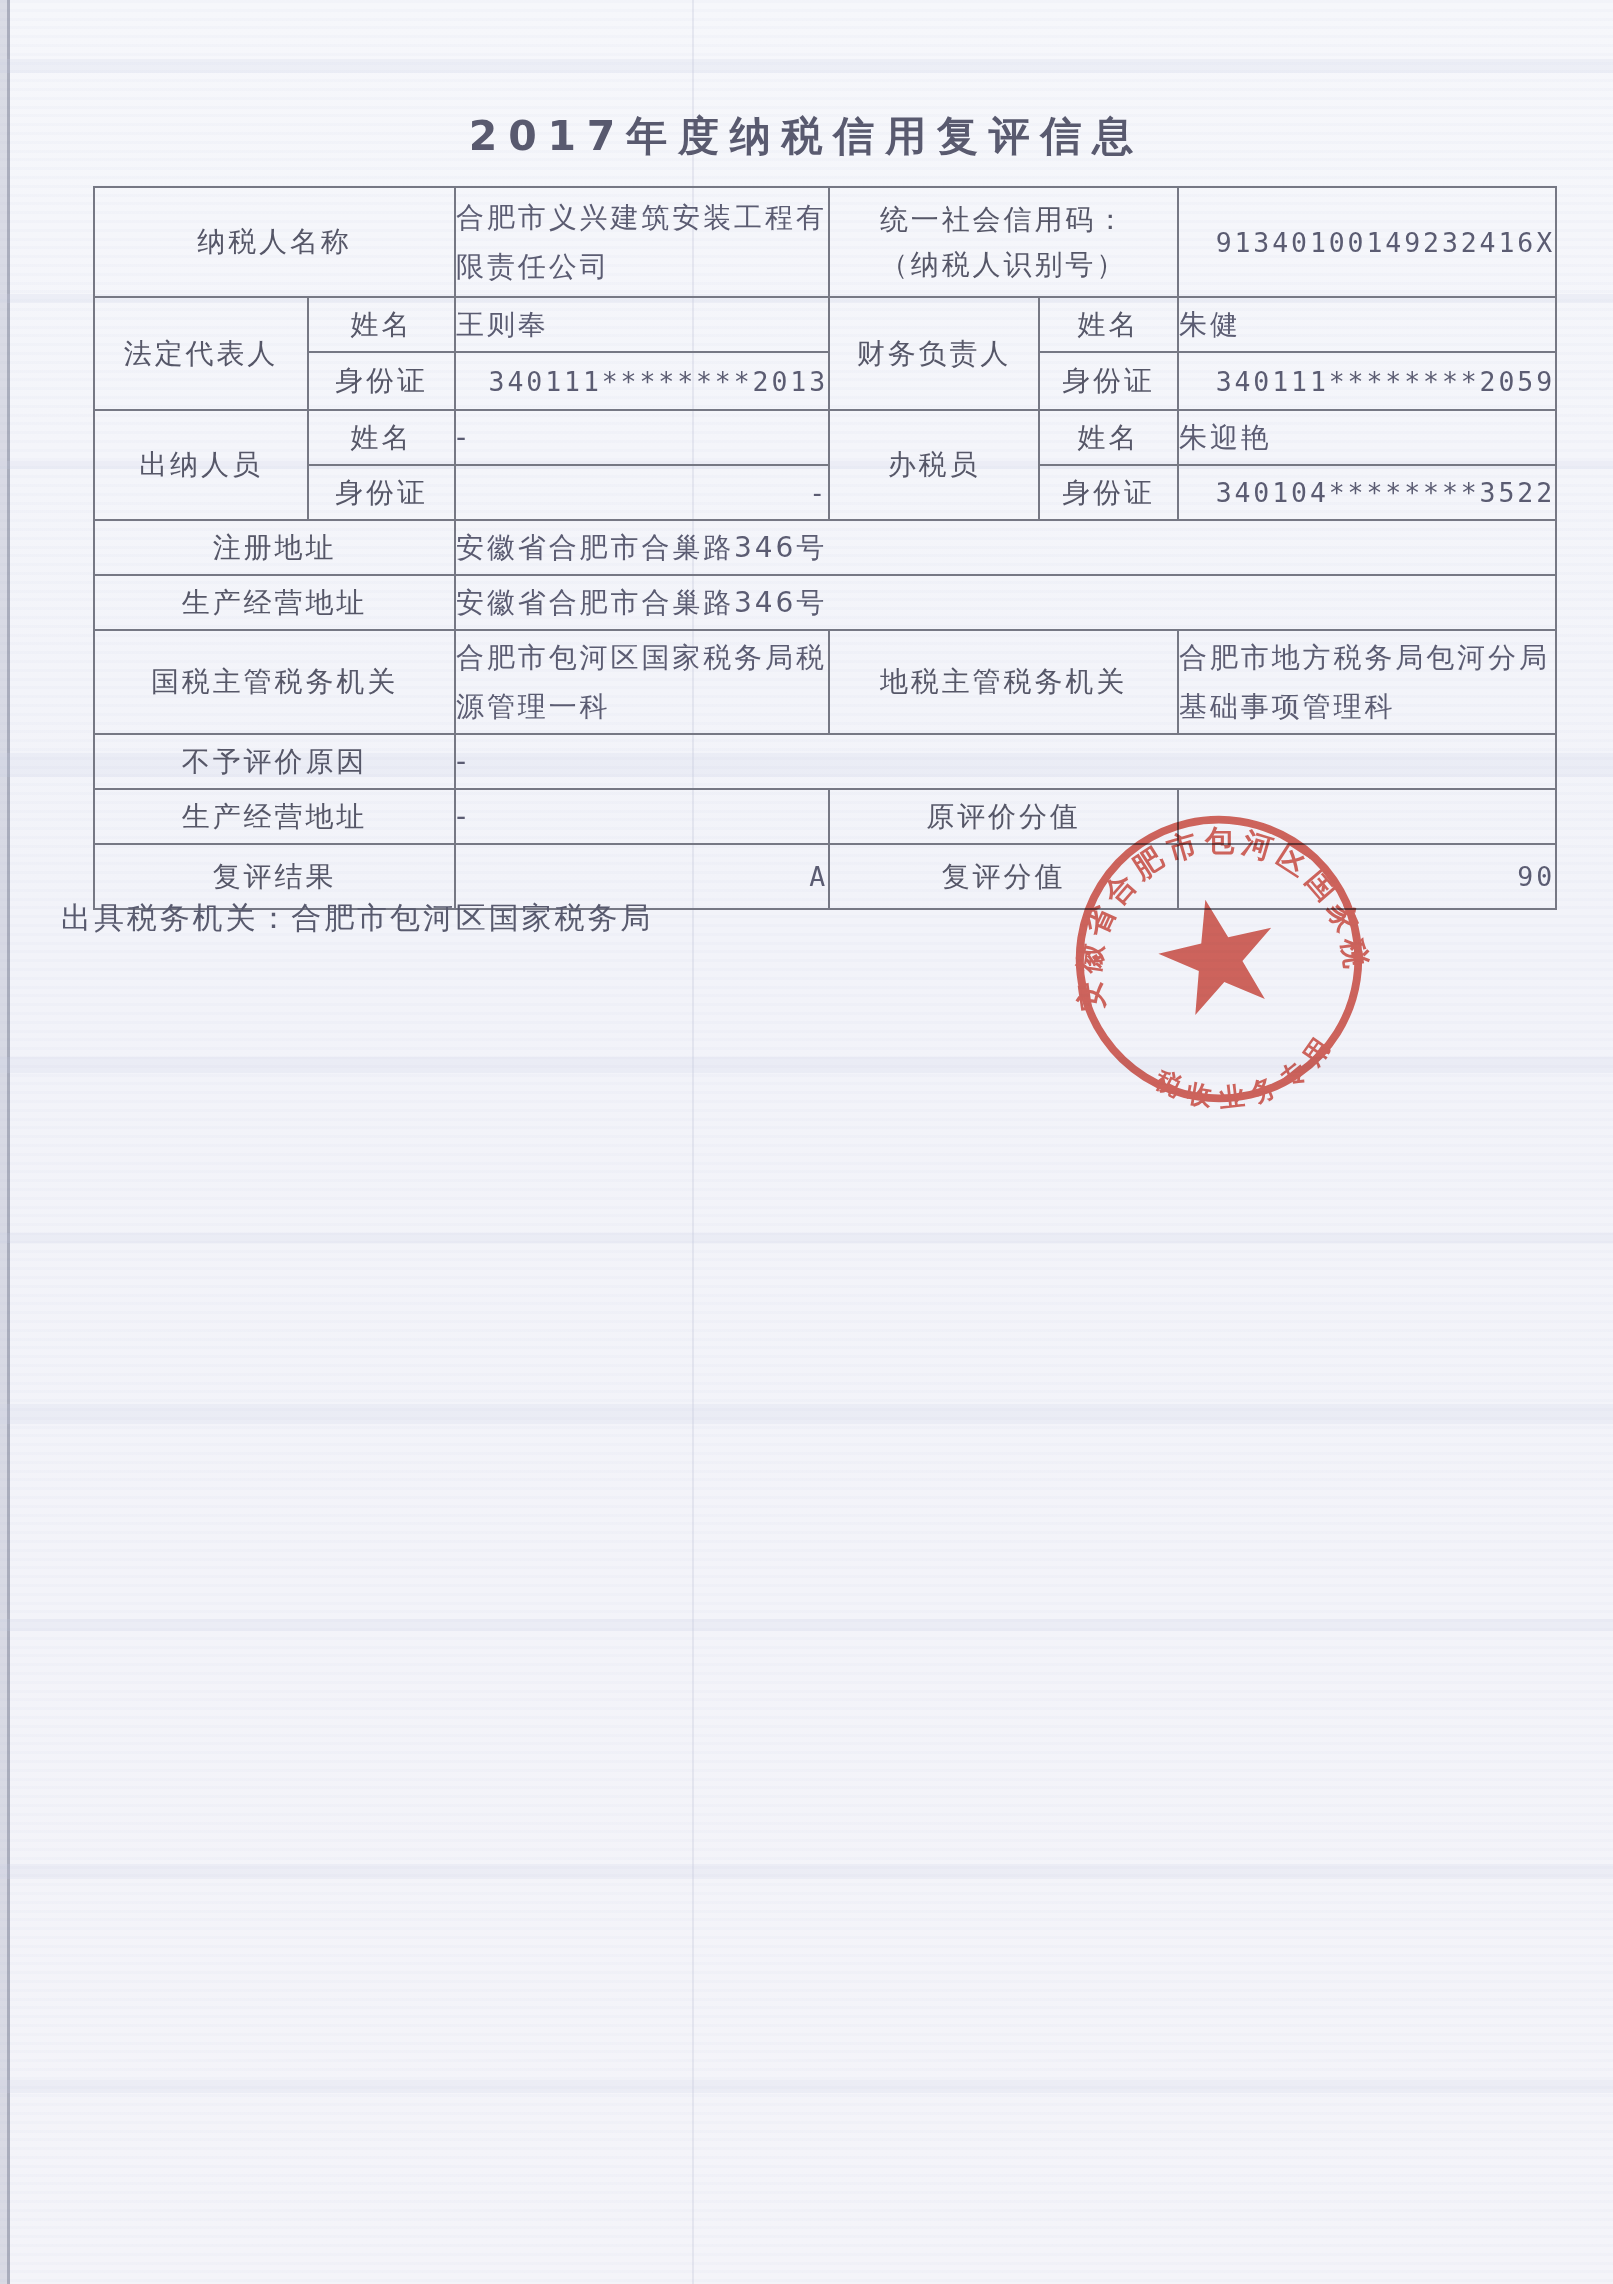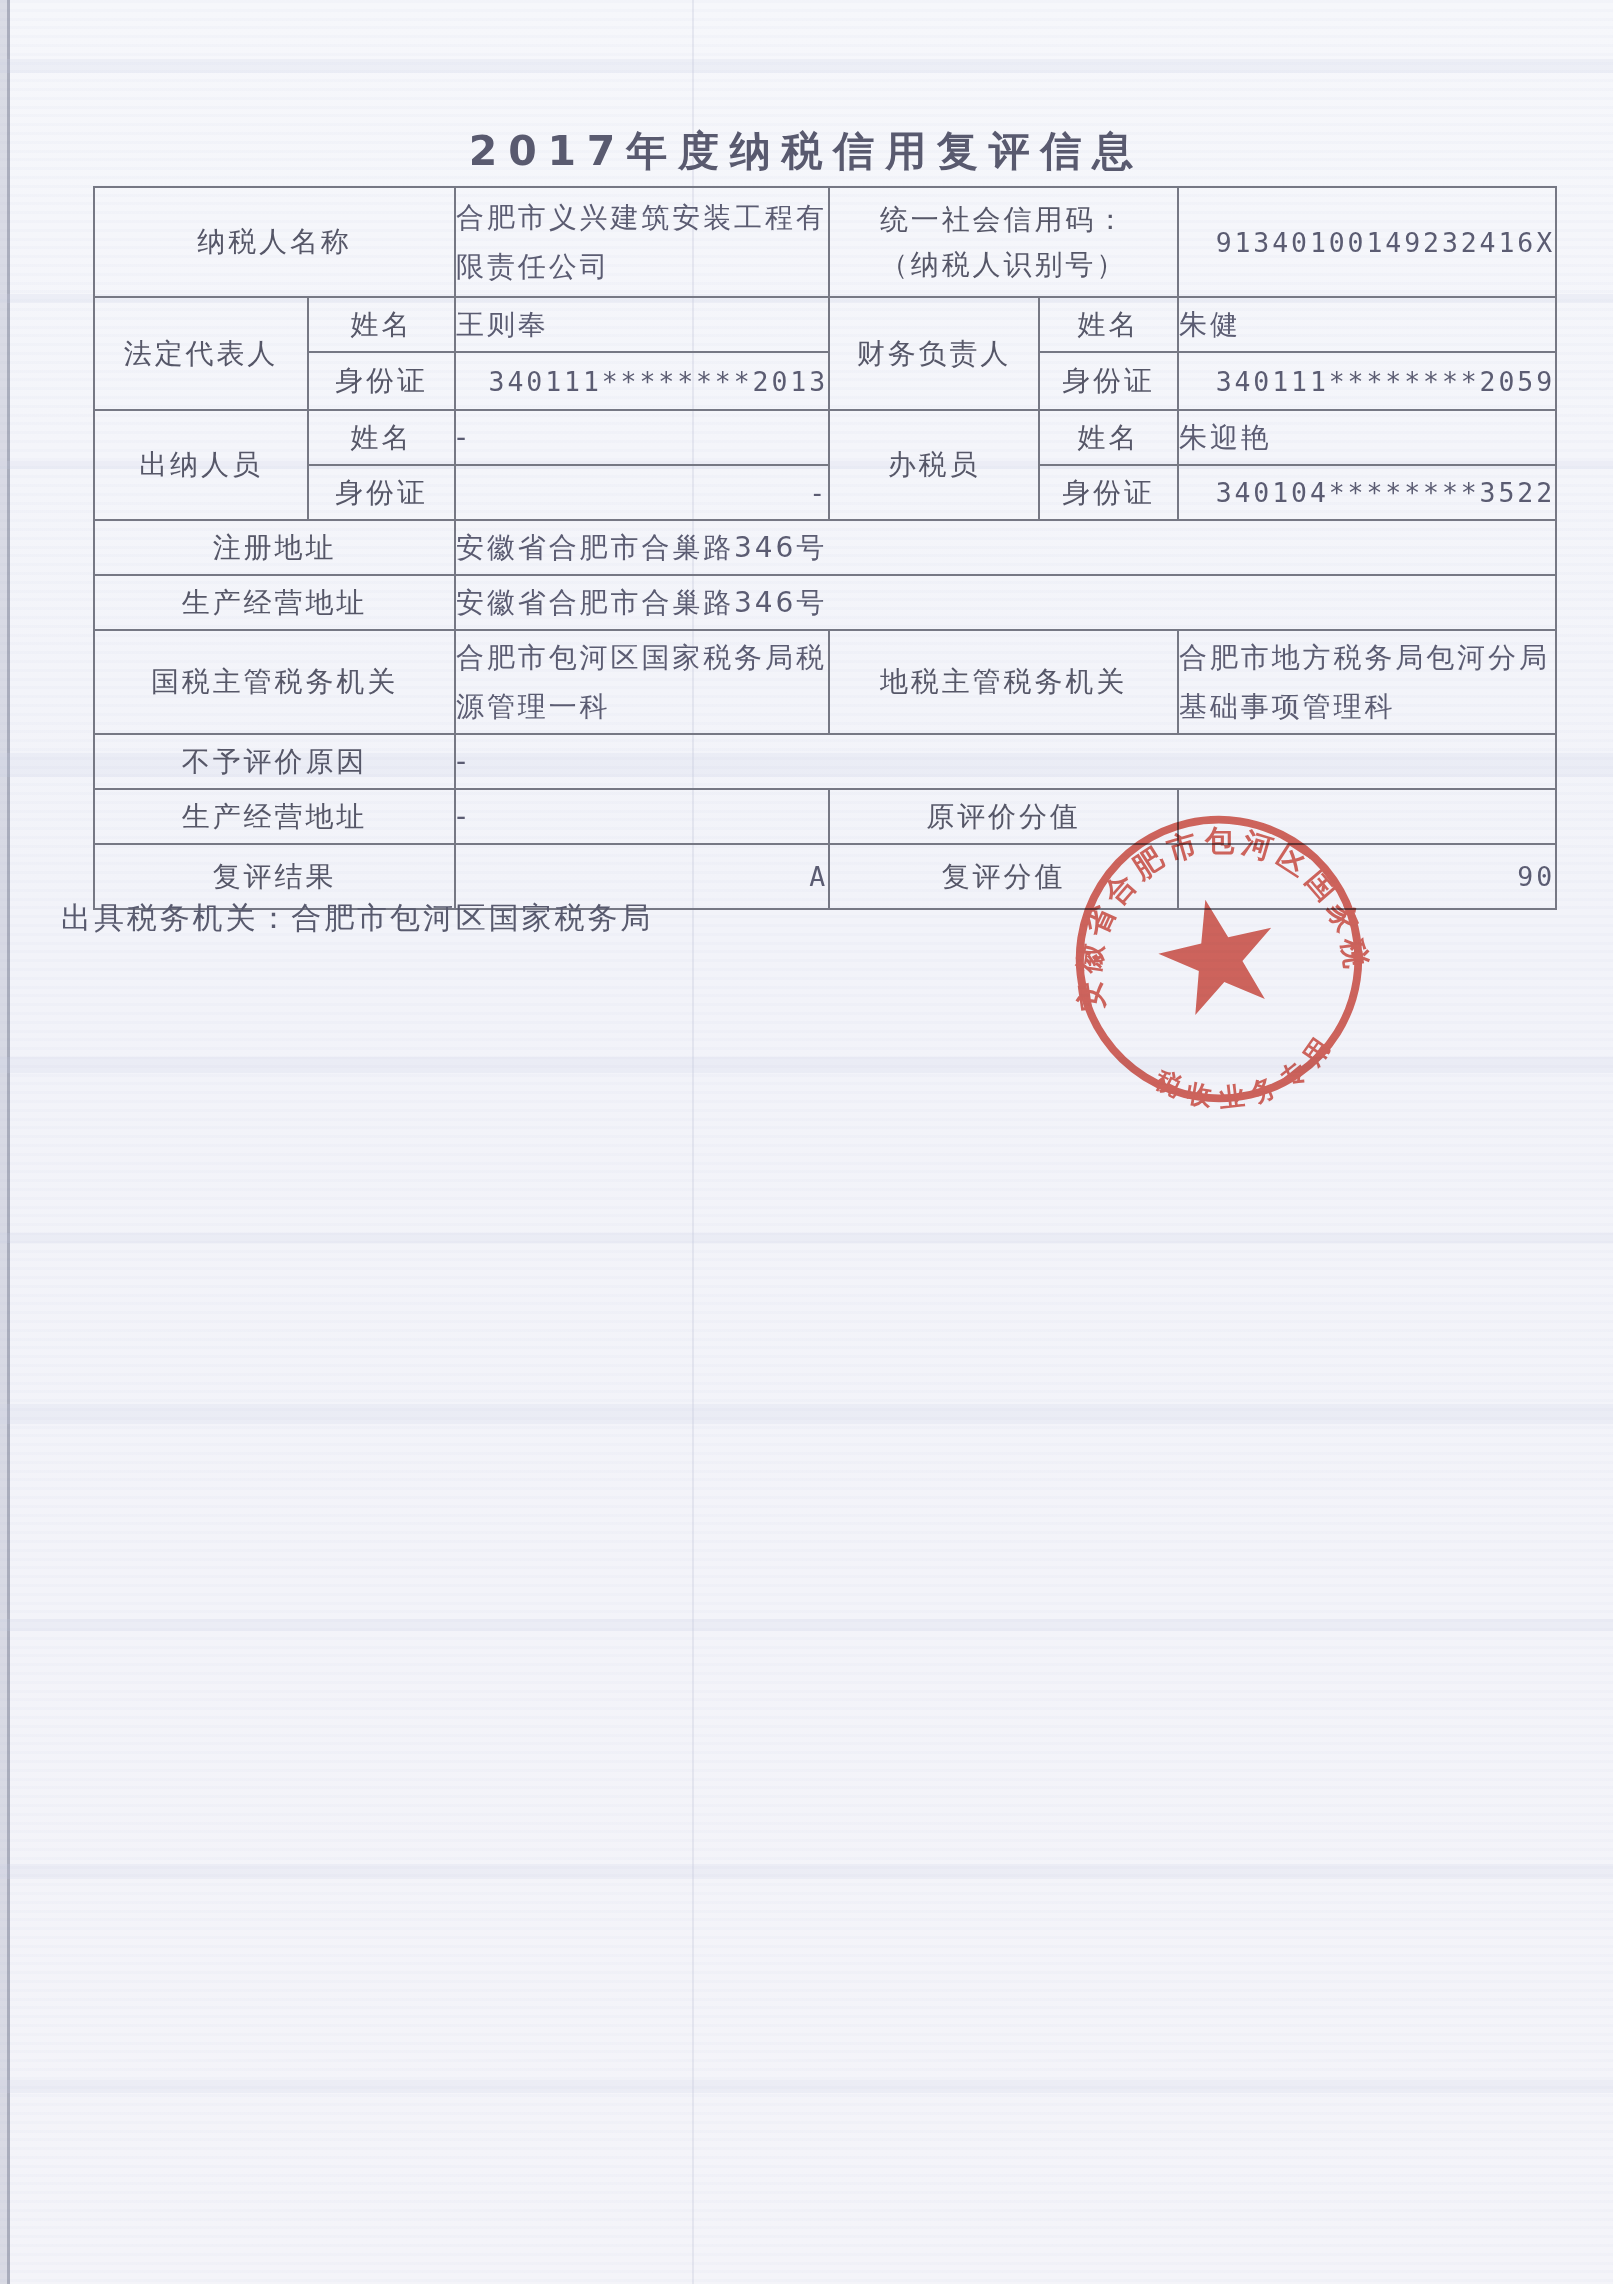--- a/index.html
+++ b/index.html
@@ -17,21 +17,21 @@
       repeating-linear-gradient(180deg, rgba(208,213,232,0.10) 0px, rgba(208,213,232,0.10) 2.9px, rgba(255,255,255,0) 2.9px, rgba(255,255,255,0) 8.8px),
       linear-gradient(180deg,#f6f7fb 0%,#f2f3f9 40%,#f4f4f9 100%);
   }
   
   .edge-shade{position:absolute;left:0;top:0;bottom:0;width:6.9px;background:rgba(165,170,190,0.35);}
   .edge-line{position:absolute;left:6.9px;top:0;bottom:0;width:2.9px;background:rgba(110,115,138,0.55);}
   .crease{position:absolute;top:0;bottom:0;width:2px;background:rgba(185,190,212,0.28);}
   .streak{position:absolute;left:0;right:0;background:rgba(198,204,228,0.18);}
 
   .doc-title{
-    position:absolute;left:0;top:124px;width:100%;
+    position:absolute;left:0;top:109px;width:100%;
     text-align:center;
     font-size:41px;font-weight:600;
     letter-spacing:10.8px;color:#595a6f;
   }
 
   table.info{
     position:absolute;left:93px;top:186px;
     width:1462px;
     border-collapse:collapse;table-layout:fixed;
     font-size:28px;letter-spacing:2.9px;

